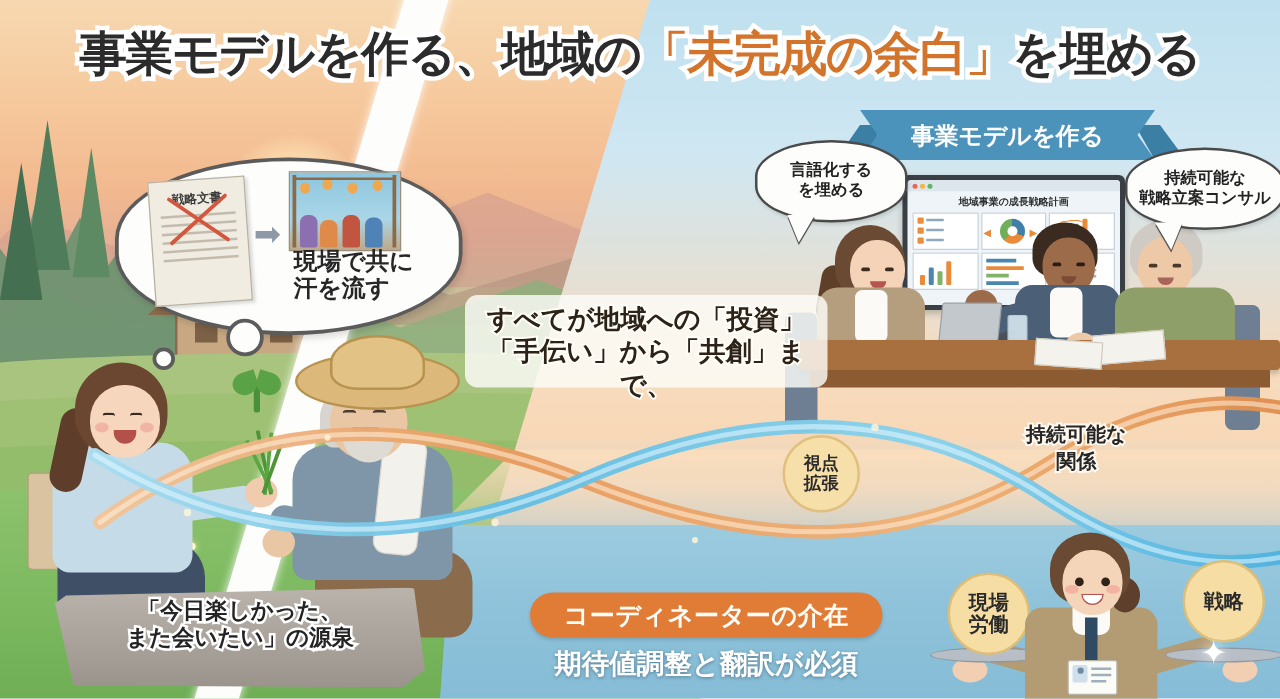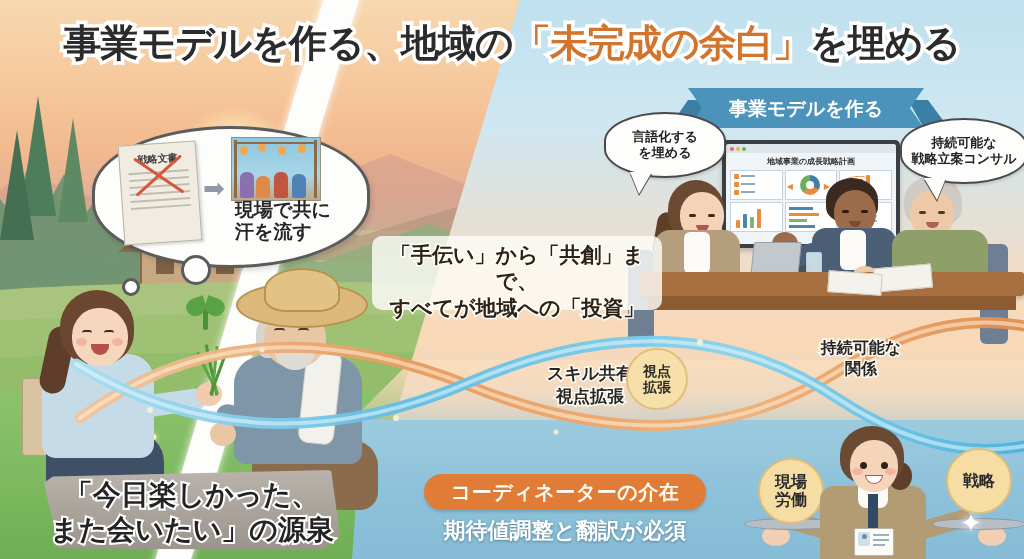--- a/index.html
+++ b/index.html
@@ -117,21 +117,21 @@
   #m-arm{left:196px;top:126px;width:58px;height:22px;border-radius:12px;background:#7f96a8;transform:rotate(12deg);}
   #m-hand{left:190px;top:140px;width:26px;height:24px;border-radius:50%;background:#eac7a4;}
   .grass-tuft{position:absolute;width:3px;height:20px;background:#4f8f3c;border-radius:2px;}
 
   
   #stone{position:absolute;left:44px;top:470px;width:296px;height:80px;z-index:20;
     background:linear-gradient(180deg,#b9b3ab 0%,#a9a29a 55%,#9b948c 100%);
     border-radius:12px 14px 8px 10px;box-shadow:0 3px 6px rgba(0,0,0,.2);
     clip-path:polygon(3% 8%,97% 0,100% 82%,94% 100%,5% 98%,0 16%);}
   #stone-text{position:absolute;left:44px;top:478px;width:296px;text-align:center;z-index:21;
-    font-size:28px;font-weight:bold;line-height:1.24;color:#242424;
+    font-size:18px;font-weight:bold;line-height:1.24;color:#242424;
     -webkit-text-stroke:4px #fff;paint-order:stroke fill;}
 
   
   #center-callout{position:absolute;left:372px;top:236px;width:290px;height:74px;z-index:30;
     background:rgba(253,252,248,.82);border-radius:10px;}
   #center-text{position:absolute;left:372px;top:242px;width:290px;text-align:center;z-index:31;
     font-size:21px;font-weight:bold;line-height:1.26;color:#2c2218;
     -webkit-text-stroke:3px #fffdf7;paint-order:stroke fill;}
 
   
@@ -497,22 +497,22 @@
   <div id="think-dot"></div>
 
   <div id="stone"></div>
   <div id="stone-text">
     <div>「今日楽しかった、</div>
     <div>また会いたい」の源泉</div>
   </div>
 
   <div id="center-callout"></div>
   <div id="center-text">
+    <div>すべてが地域への「投資」</div>
     <div>「手伝い」から「共創」まで、</div>
-    <div>すべてが地域への「投資」</div>
   </div>
 
   <div id="ribbon-tailL"></div>
   <div id="ribbon-tailR"></div>
   <div id="ribbon"></div>
   <div id="ribbon-text">事業モデルを作る</div>
 
   <div class="bubble" id="bub-left">
     <div>
       <div>言語化する</div>
@@ -521,24 +521,20 @@
     <span class="tail"></span>
   </div>
   <div class="bubble" id="bub-right">
     <div>
       <div>持続可能な</div>
       <div>戦略立案コンサル</div>
     </div>
     <span class="tail"></span>
   </div>
 
-  <div id="wave-label">
-    <div>スキル共有</div>
-    <div>視点拡張</div>
-  </div>
   <div id="badge-shiten">
     <div>
       <div>視点</div>
       <div>拡張</div>
     </div>
   </div>
   <div id="label-naname">
     <div>持続可能な</div>
     <div>関係</div>
   </div>

